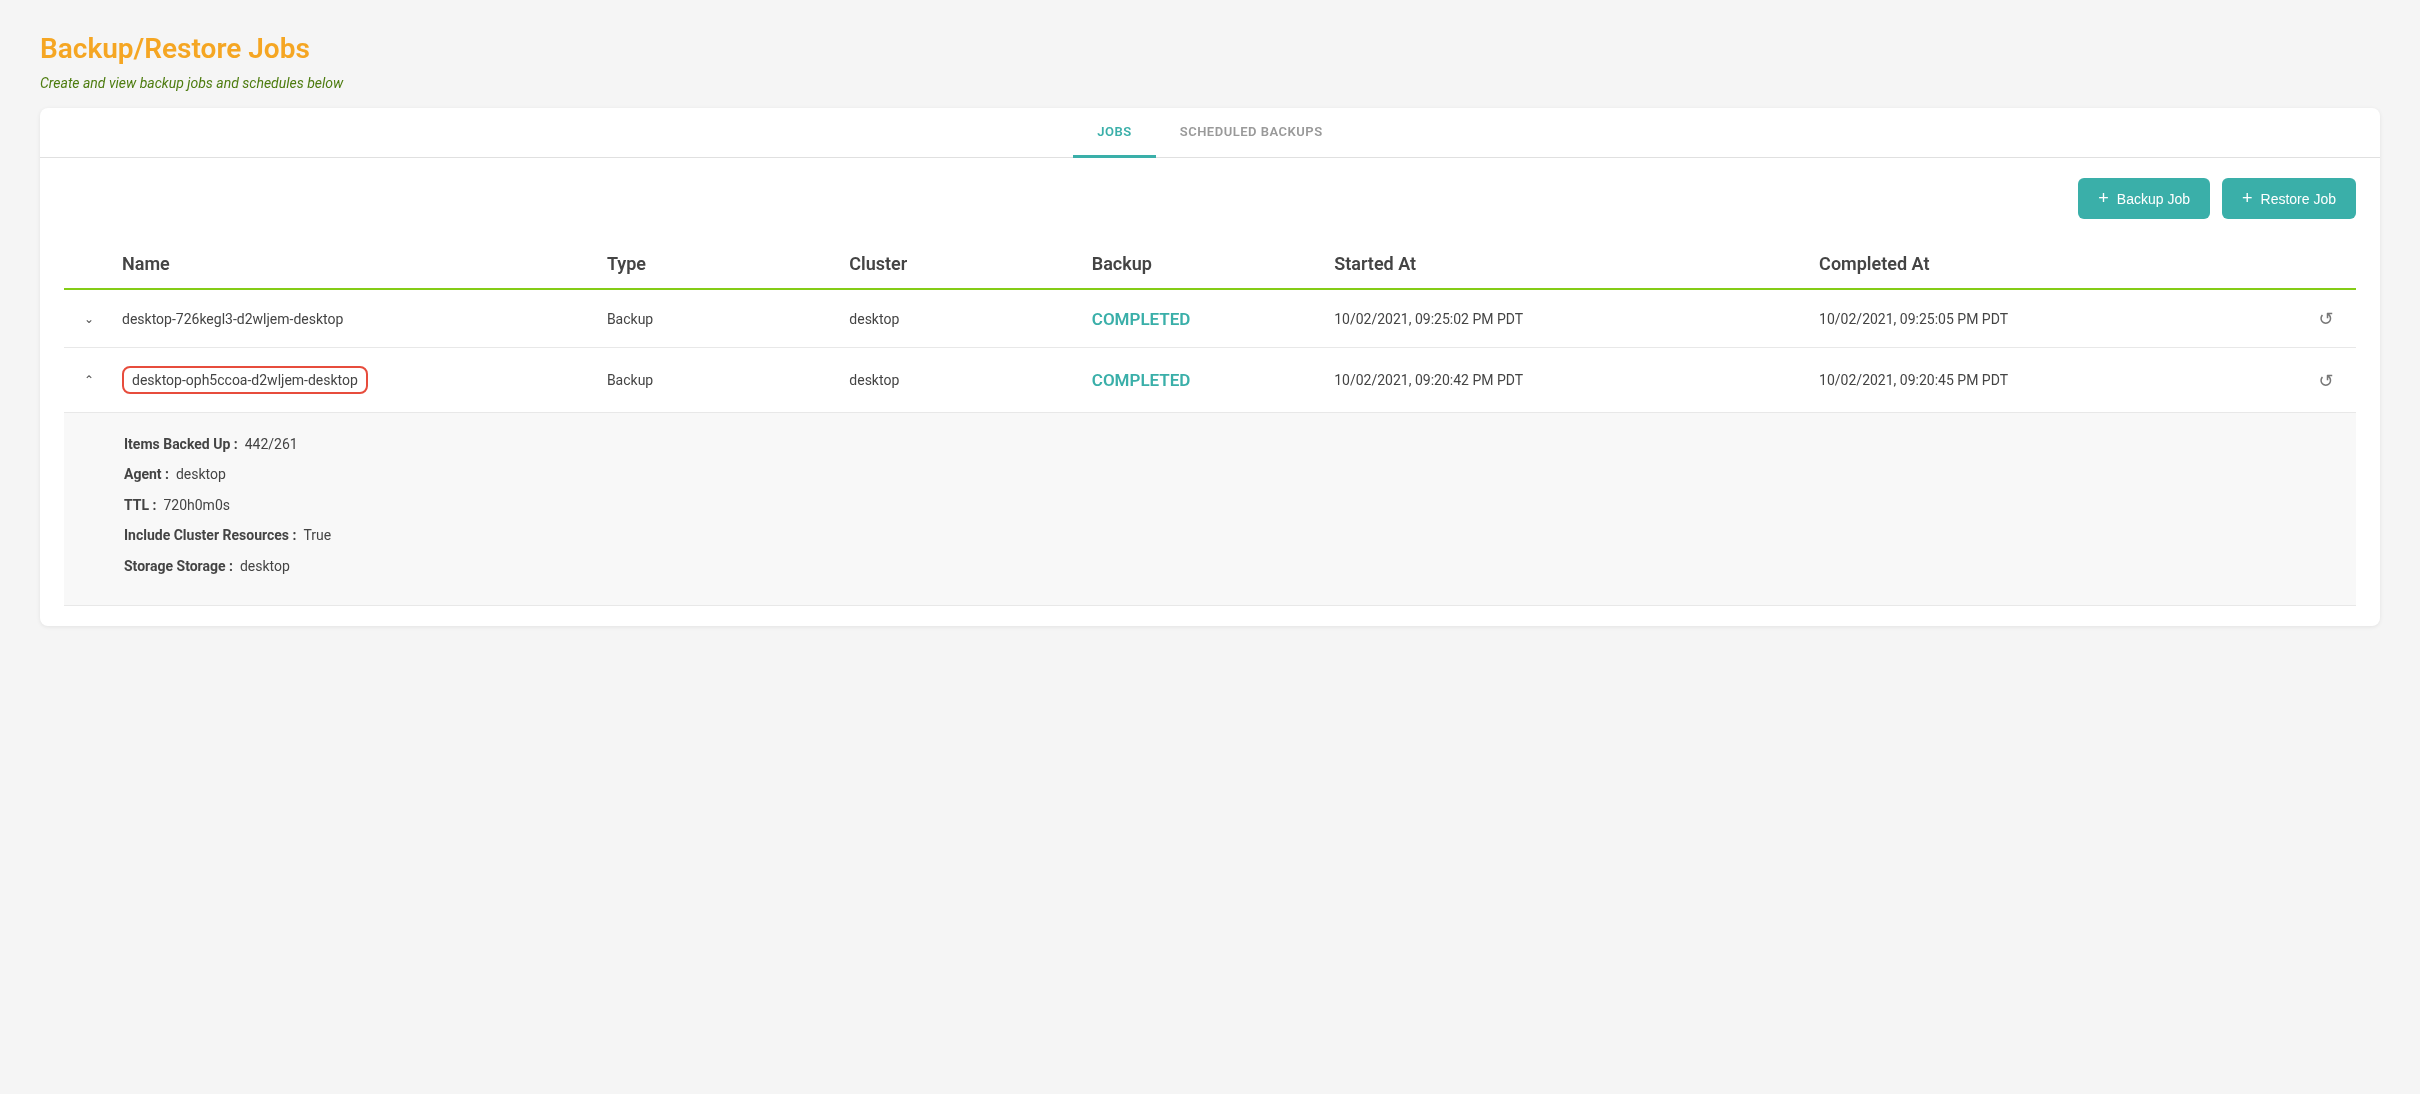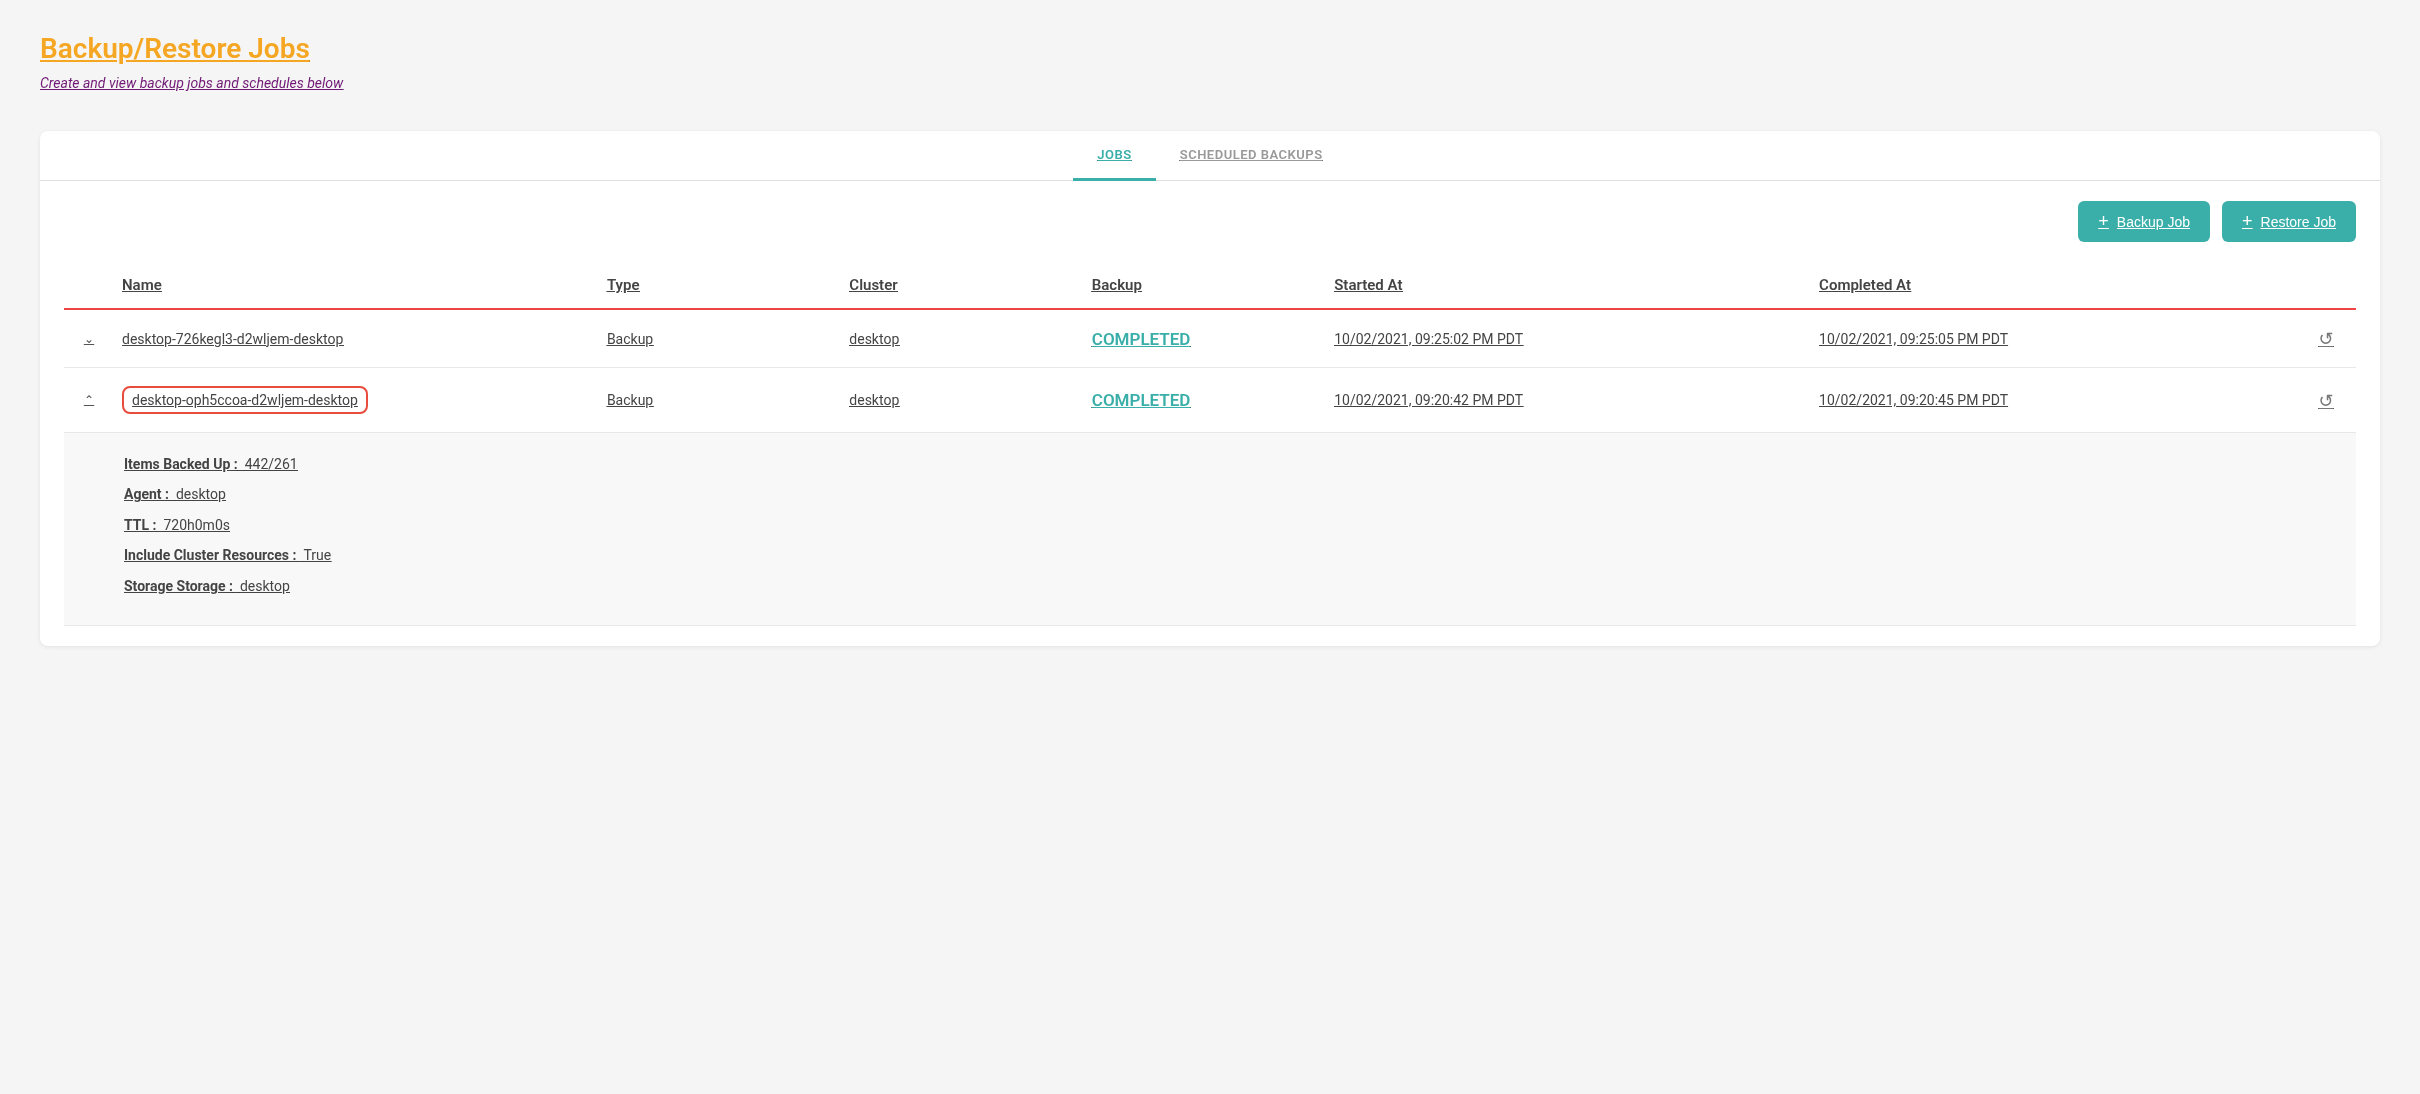--- a/index.html
+++ b/index.html
@@ -1,33 +1,33 @@
 <!DOCTYPE html>
 <html><head>
   <meta charset="utf-8">
   <style>
-    * { box-sizing: border-box; margin: 0; padding: 0; text-decoration: underline; }
+    * { box-sizing: border-box; margin: 0; padding: 0; }
     body {
       font-family: -apple-system, BlinkMacSystemFont, 'Segoe UI', Roboto, sans-serif;
       background: #f5f5f5;
       color: #333;
       min-height: 100vh;
       padding: 32px 40px;
     }
     .page-title {
       color: #f5a623;
       font-size: 28px;
       font-weight: 600;
       margin-bottom: 10px;
     }
     .page-subtitle {
-      color: #701a75;
+      color: #4d7c0f;
       font-style: italic;
       font-size: 14px;
-      margin-bottom: 40px;
+      margin-bottom: 17px;
     }
     .tabs-container {
       background: #fff;
       border-radius: 8px;
       box-shadow: 0 1px 4px rgba(0,0,0,0.08);
       margin-bottom: 20px;
     }
     .tabs-header {
       display: flex;
       border-bottom: 1px solid #e0e0e0;
@@ -72,23 +72,23 @@
       cursor: pointer;
     }
     .btn-primary .plus {
       font-size: 18px;
       font-weight: 300;
     }
     .table-header {
       display: grid;
       grid-template-columns: 50px 2fr 1fr 1fr 1fr 2fr 2fr 60px;
       padding: 10px 0;
-      border-bottom: 2px solid #ef4444;
-      font-weight: 600;
-      font-size: 15px;
+      border-bottom: 2px solid #84cc16;
+      font-weight: 600;
+      font-size: 18px;
       color: #444;
     }
     .table-header span {
       padding: 4px 8px;
     }
     .table-row {
       display: grid;
       grid-template-columns: 50px 2fr 1fr 1fr 1fr 2fr 2fr 60px;
       align-items: center;
       border-bottom: 1px solid #e8e8e8;

